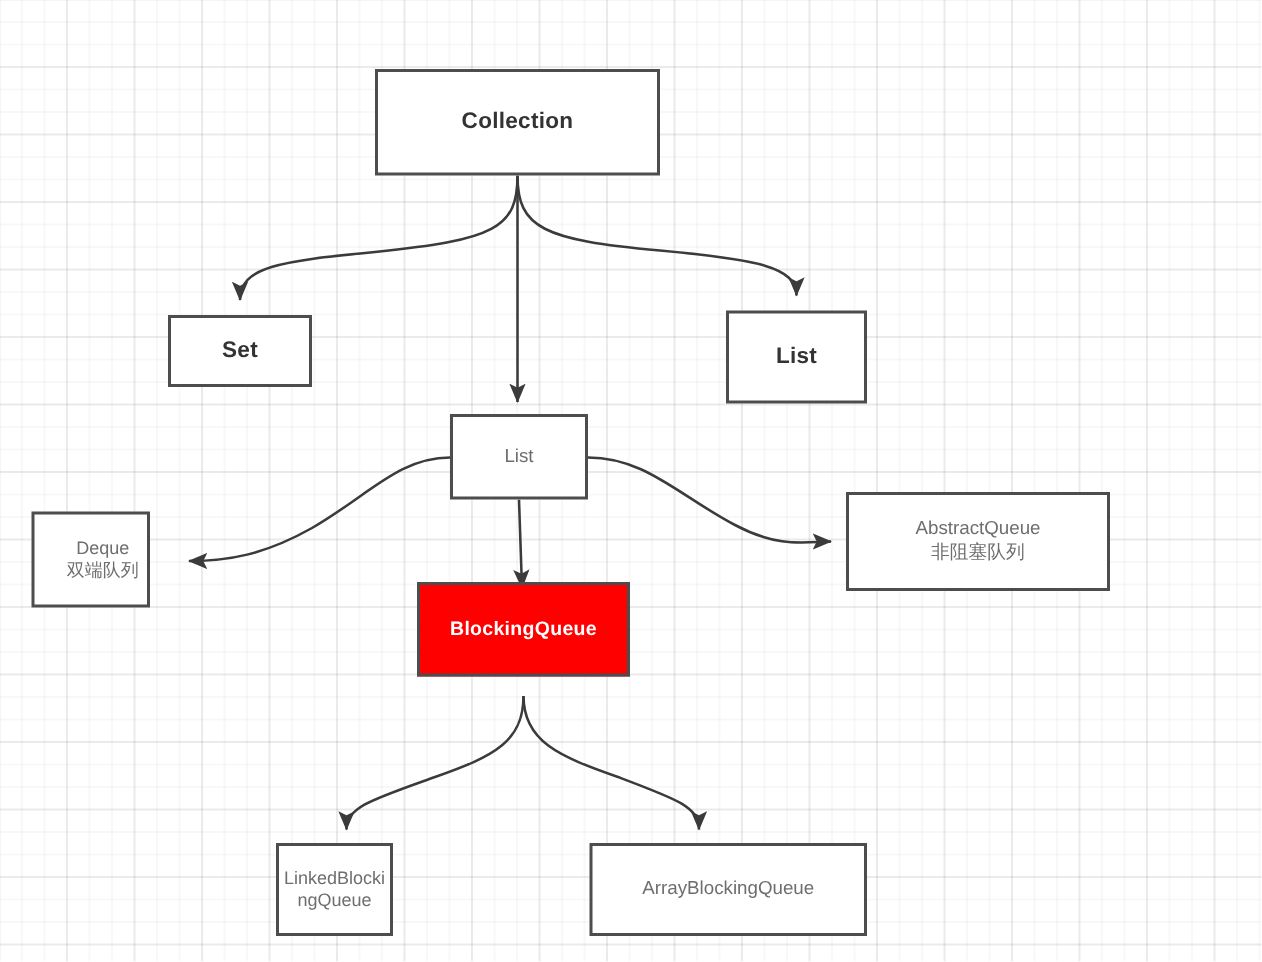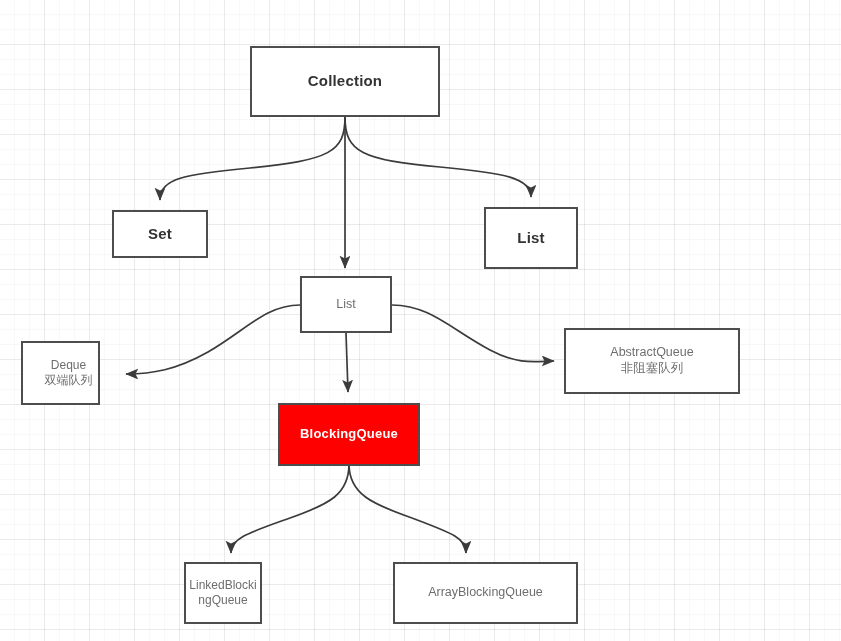--- a/index.html
+++ b/index.html
@@ -119,21 +119,21 @@
   <div class="node light small" style="left:21px; top:341px; width:79px; height:64px;padding-left:16px;">
     <span class="label">Deque
 双端队列</span>
   </div>
 
   <div class="node light" style="left:564px; top:328px; width:176px; height:66px;">
     <span class="label">AbstractQueue
 非阻塞队列</span>
   </div>
 
-  <div class="node highlight" style="left:278px; top:403px; width:142px; height:63px;text-align:right;">
+  <div class="node highlight" style="left:278px; top:388px; width:142px; height:63px;text-align:right;">
     <span class="label">BlockingQueue</span>
   </div>
 
   <div class="node light small" style="left:184px; top:562px; width:78px; height:62px;">
     <span class="label">LinkedBlocki
 ngQueue</span>
   </div>
 
   <div class="node light" style="left:373px; top:562px; width:185px; height:62px;margin-left:20px;">
     <span class="label">ArrayBlockingQueue</span>

